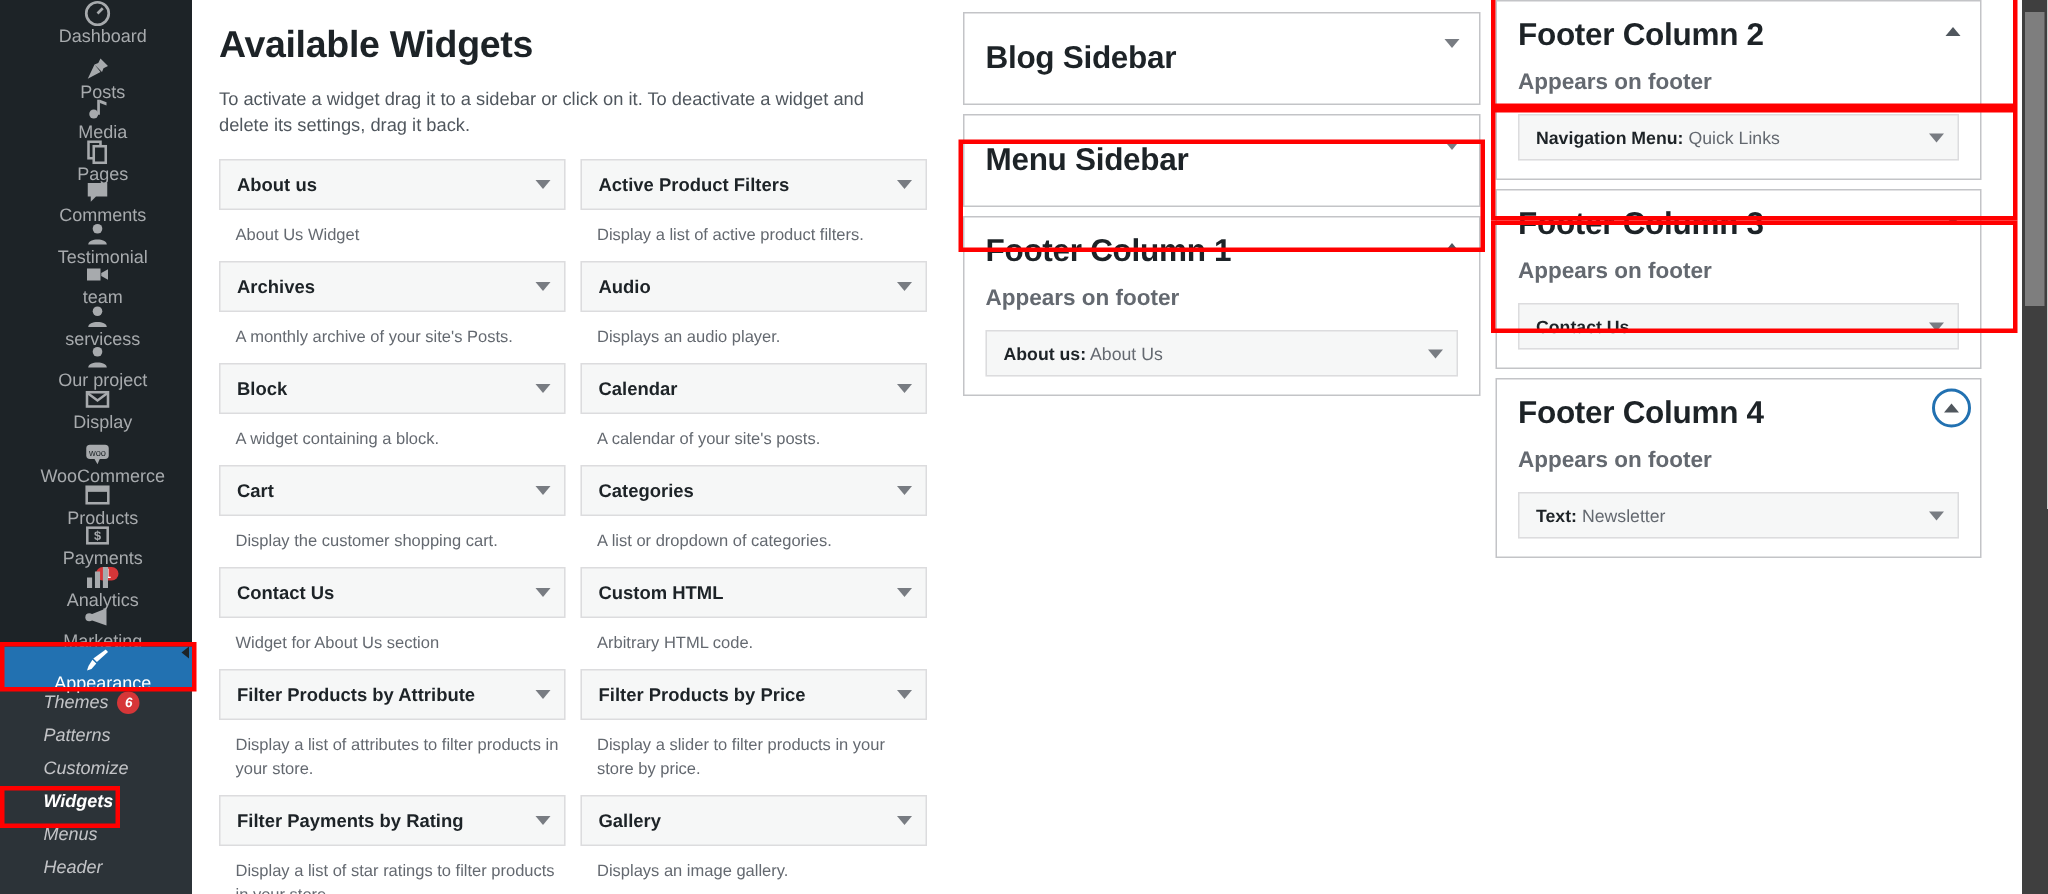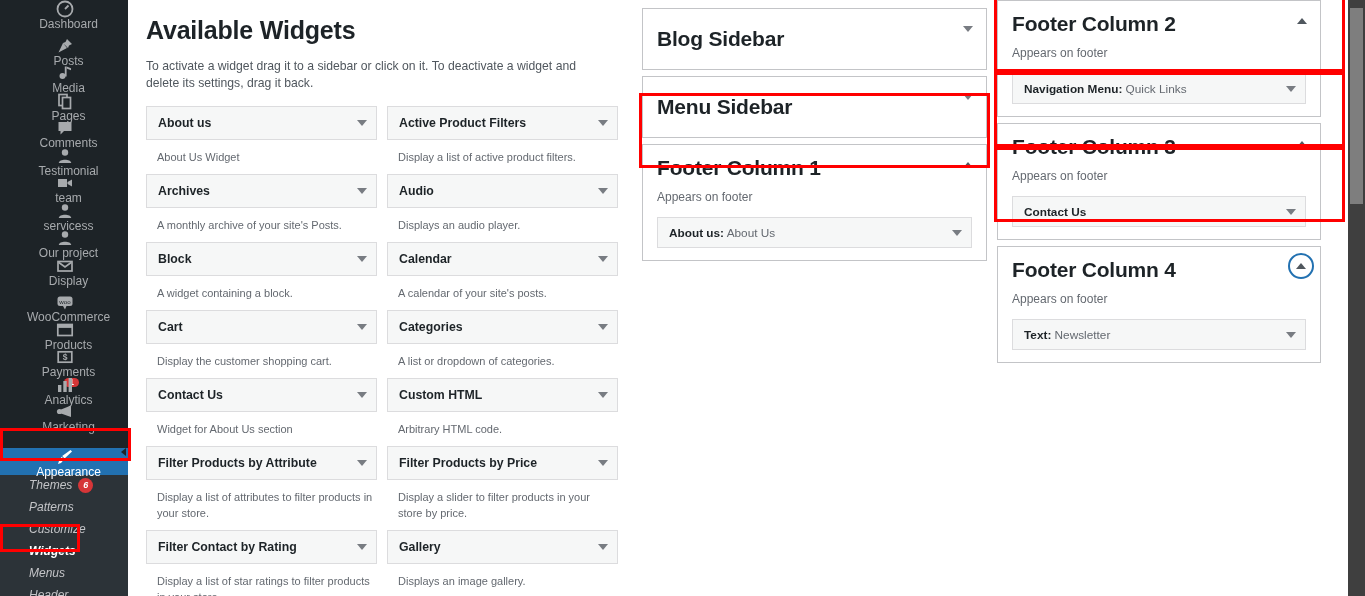--- a/index.html
+++ b/index.html
@@ -46,21 +46,20 @@
     display: flex;
     align-items: center;
     justify-content: center;
     margin-right: 7px;
     color: #a7aaad;
   }
   .menu-item .mi-icon svg { display: block; }
   .menu-item.current {
     background: #2271b1;
     color: #ffffff;
-    margin-top: 17px;
   }
   .menu-item.current .mi-icon { color: #ffffff; }
   .menu-item .mi-label { line-height: 1; }
   .menu-item .arrow-right {
     position: absolute;
     right: 2px;
     width: 0; height: 0;
     border-top: 4px solid transparent;
     border-bottom: 4px solid transparent;
     border-right: 5px solid #1d2327;
@@ -202,22 +201,23 @@
   .panel-inner { padding: 11px 14px 12px 14px; }
   .panel-title {
     font-size: 21px;
     font-weight: bold;
     color: #1d2327;
     line-height: 1.15;
     letter-spacing: -0.2px;
   }
   .panel-sub {
     margin-top: 10px;
-    font-size: 12px;
+    font-size: 15px;
     color: #646970;
+    font-weight: bold;
   }
   .panel-toggle {
     position: absolute;
     right: 11px; top: 13px;
     width: 14px; height: 14px;
     display: flex;
     align-items: center;
     justify-content: center;
   }
   .panel-toggle.focused {
@@ -525,21 +525,21 @@
           </div>
           <div class="widget-cell">
             <div class="widget-head">
               <span class="wh-title">Filter Products by Price</span>
               <span class="tri-down"></span>
             </div>
             <div class="widget-desc">Display a slider to filter products in your store by price.</div>
           </div>
           <div class="widget-cell">
             <div class="widget-head">
-              <span class="wh-title">Filter Contact by Rating</span>
+              <span class="wh-title">Filter Payments by Rating</span>
               <span class="tri-down"></span>
             </div>
             <div class="widget-desc">Display a list of star ratings to filter products in your store.</div>
           </div>
           <div class="widget-cell">
             <div class="widget-head">
               <span class="wh-title">Gallery</span>
               <span class="tri-down"></span>
             </div>
             <div class="widget-desc">Displays an image gallery.</div>

